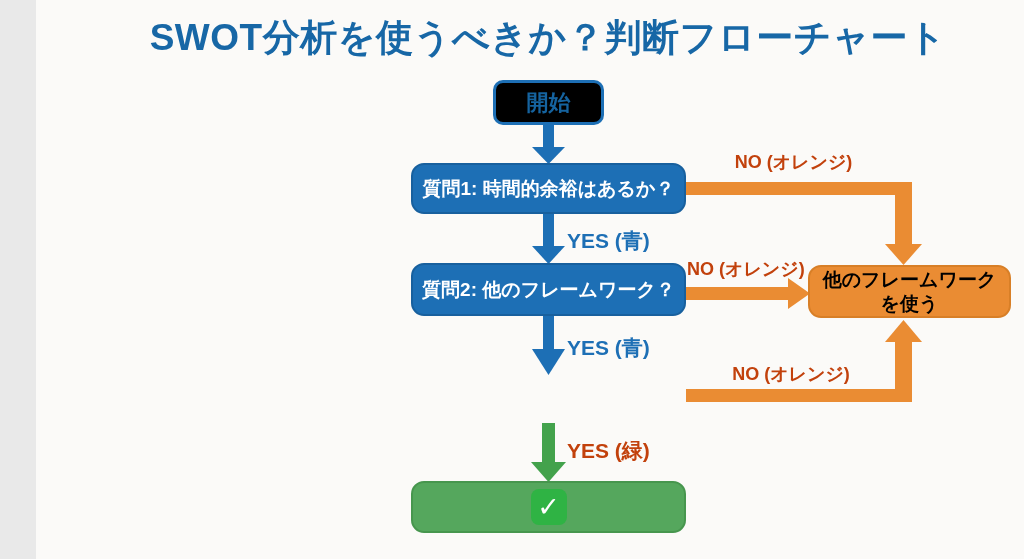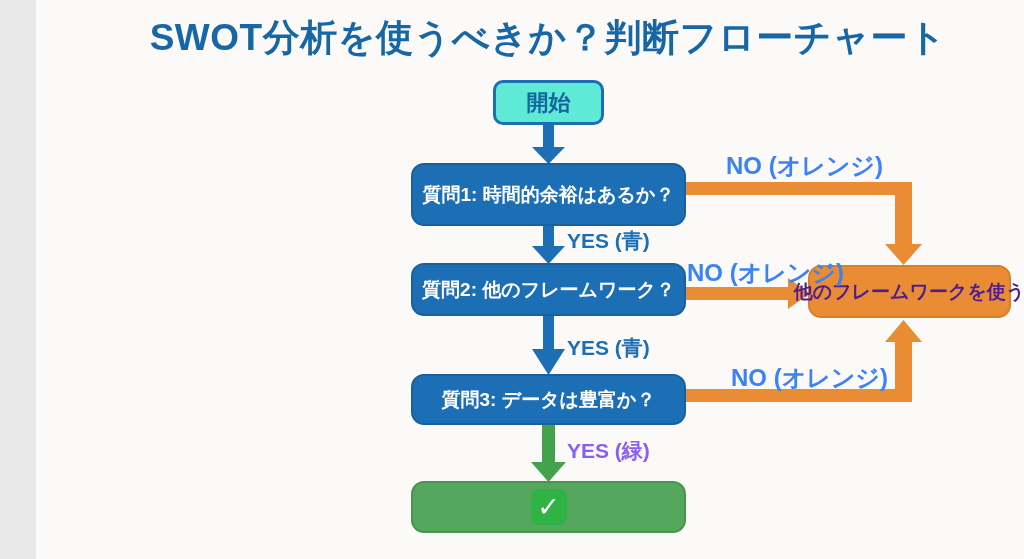--- a/index.html
+++ b/index.html
@@ -15,52 +15,52 @@
     color:#1767a6;letter-spacing:0.5px;margin:0;
   }
   .arrow-layer{position:absolute;left:0;top:0;width:1024px;height:559px;}
   .node{
     position:absolute;box-sizing:border-box;
     display:flex;align-items:center;justify-content:center;
     font-weight:bold;white-space:nowrap;
   }
   .start-node{
     left:457px;top:80px;width:111px;height:45px;
-    background:#5eead4;border:3px solid #1d6fb5;border-radius:10px;
+    background:#000000;border:3px solid #1d6fb5;border-radius:10px;
     color:#15639f;font-size:22px;font-family:Liberation Mono, monospace;
   }
   .blue-node{
     background:#1d6fb5;border:2px solid #18609e;border-radius:13px;
     color:#ffffff;font-size:19px;
     left:375px;width:275px;
   }
-  .q1{top:163px;height:63px;}
+  .q1{top:163px;height:51px;}
   .q2{top:263px;height:53px;}
   .q3{top:374px;height:51px;}
   .green-node{
     left:375px;top:481px;width:275px;height:52px;
     background:#55a75d;border:2px solid #47964e;border-radius:13px;
     color:#ffffff;font-size:20px;gap:11px;
   }
   .check-icon{
     width:36px;height:36px;flex:0 0 36px;
     background:#2fb344;border-radius:8px;
     display:flex;align-items:center;justify-content:center;
     color:#ffffff;font-size:27px;font-weight:bold;line-height:1;
   }
   .orange-node{
     left:772px;top:265px;width:203px;height:53px;
     background:#ea8c33;border:2px solid #d87f27;border-radius:13px;
-    color:#4c1d95;font-size:19px;line-height:1.25;
-    flex-direction:row;
+    color:#000000;font-size:19px;line-height:1.25;
+    flex-direction:column;
   }
   .edge-label{position:absolute;font-weight:bold;white-space:nowrap;text-align:center;}
   .lbl-yes-blue{color:#1d6fb5;font-size:21px;}
-  .lbl-yes-green{color:#8b5cf6;font-size:21px;}
-  .lbl-no{color:#3b82f6;font-size:24px;}
+  .lbl-yes-green{color:#c2410c;font-size:21px;}
+  .lbl-no{color:#c2410c;font-size:18px;}
   .lbl-center{text-align:center;}
 </style>
 </head>
 <body>
 
 <div class="canvas">
 
   <h1 class="page-title">SWOT分析を使うべきか？判断フローチャート</h1>
 
   <svg class="arrow-layer" viewBox="0 0 1024 559" xmlns="http://www.w3.org/2000/svg">
@@ -108,23 +108,20 @@
   </div>
 
   <div class="node blue-node q1">
     <span>質問1: 時間的余裕はあるか？</span>
   </div>
 
   <div class="node blue-node q2">
     <span>質問2: 他のフレームワーク？</span>
   </div>
 
-  <div class="node blue-node q3">
-    <span>質問3: データは豊富か？</span>
-  </div>
 
   <div class="node green-node">
     <span class="check-icon">✓</span>
   </div>
 
   <div class="node orange-node">
     <div>他のフレームワーク</div>
     <div>を使う</div>
   </div>
 

